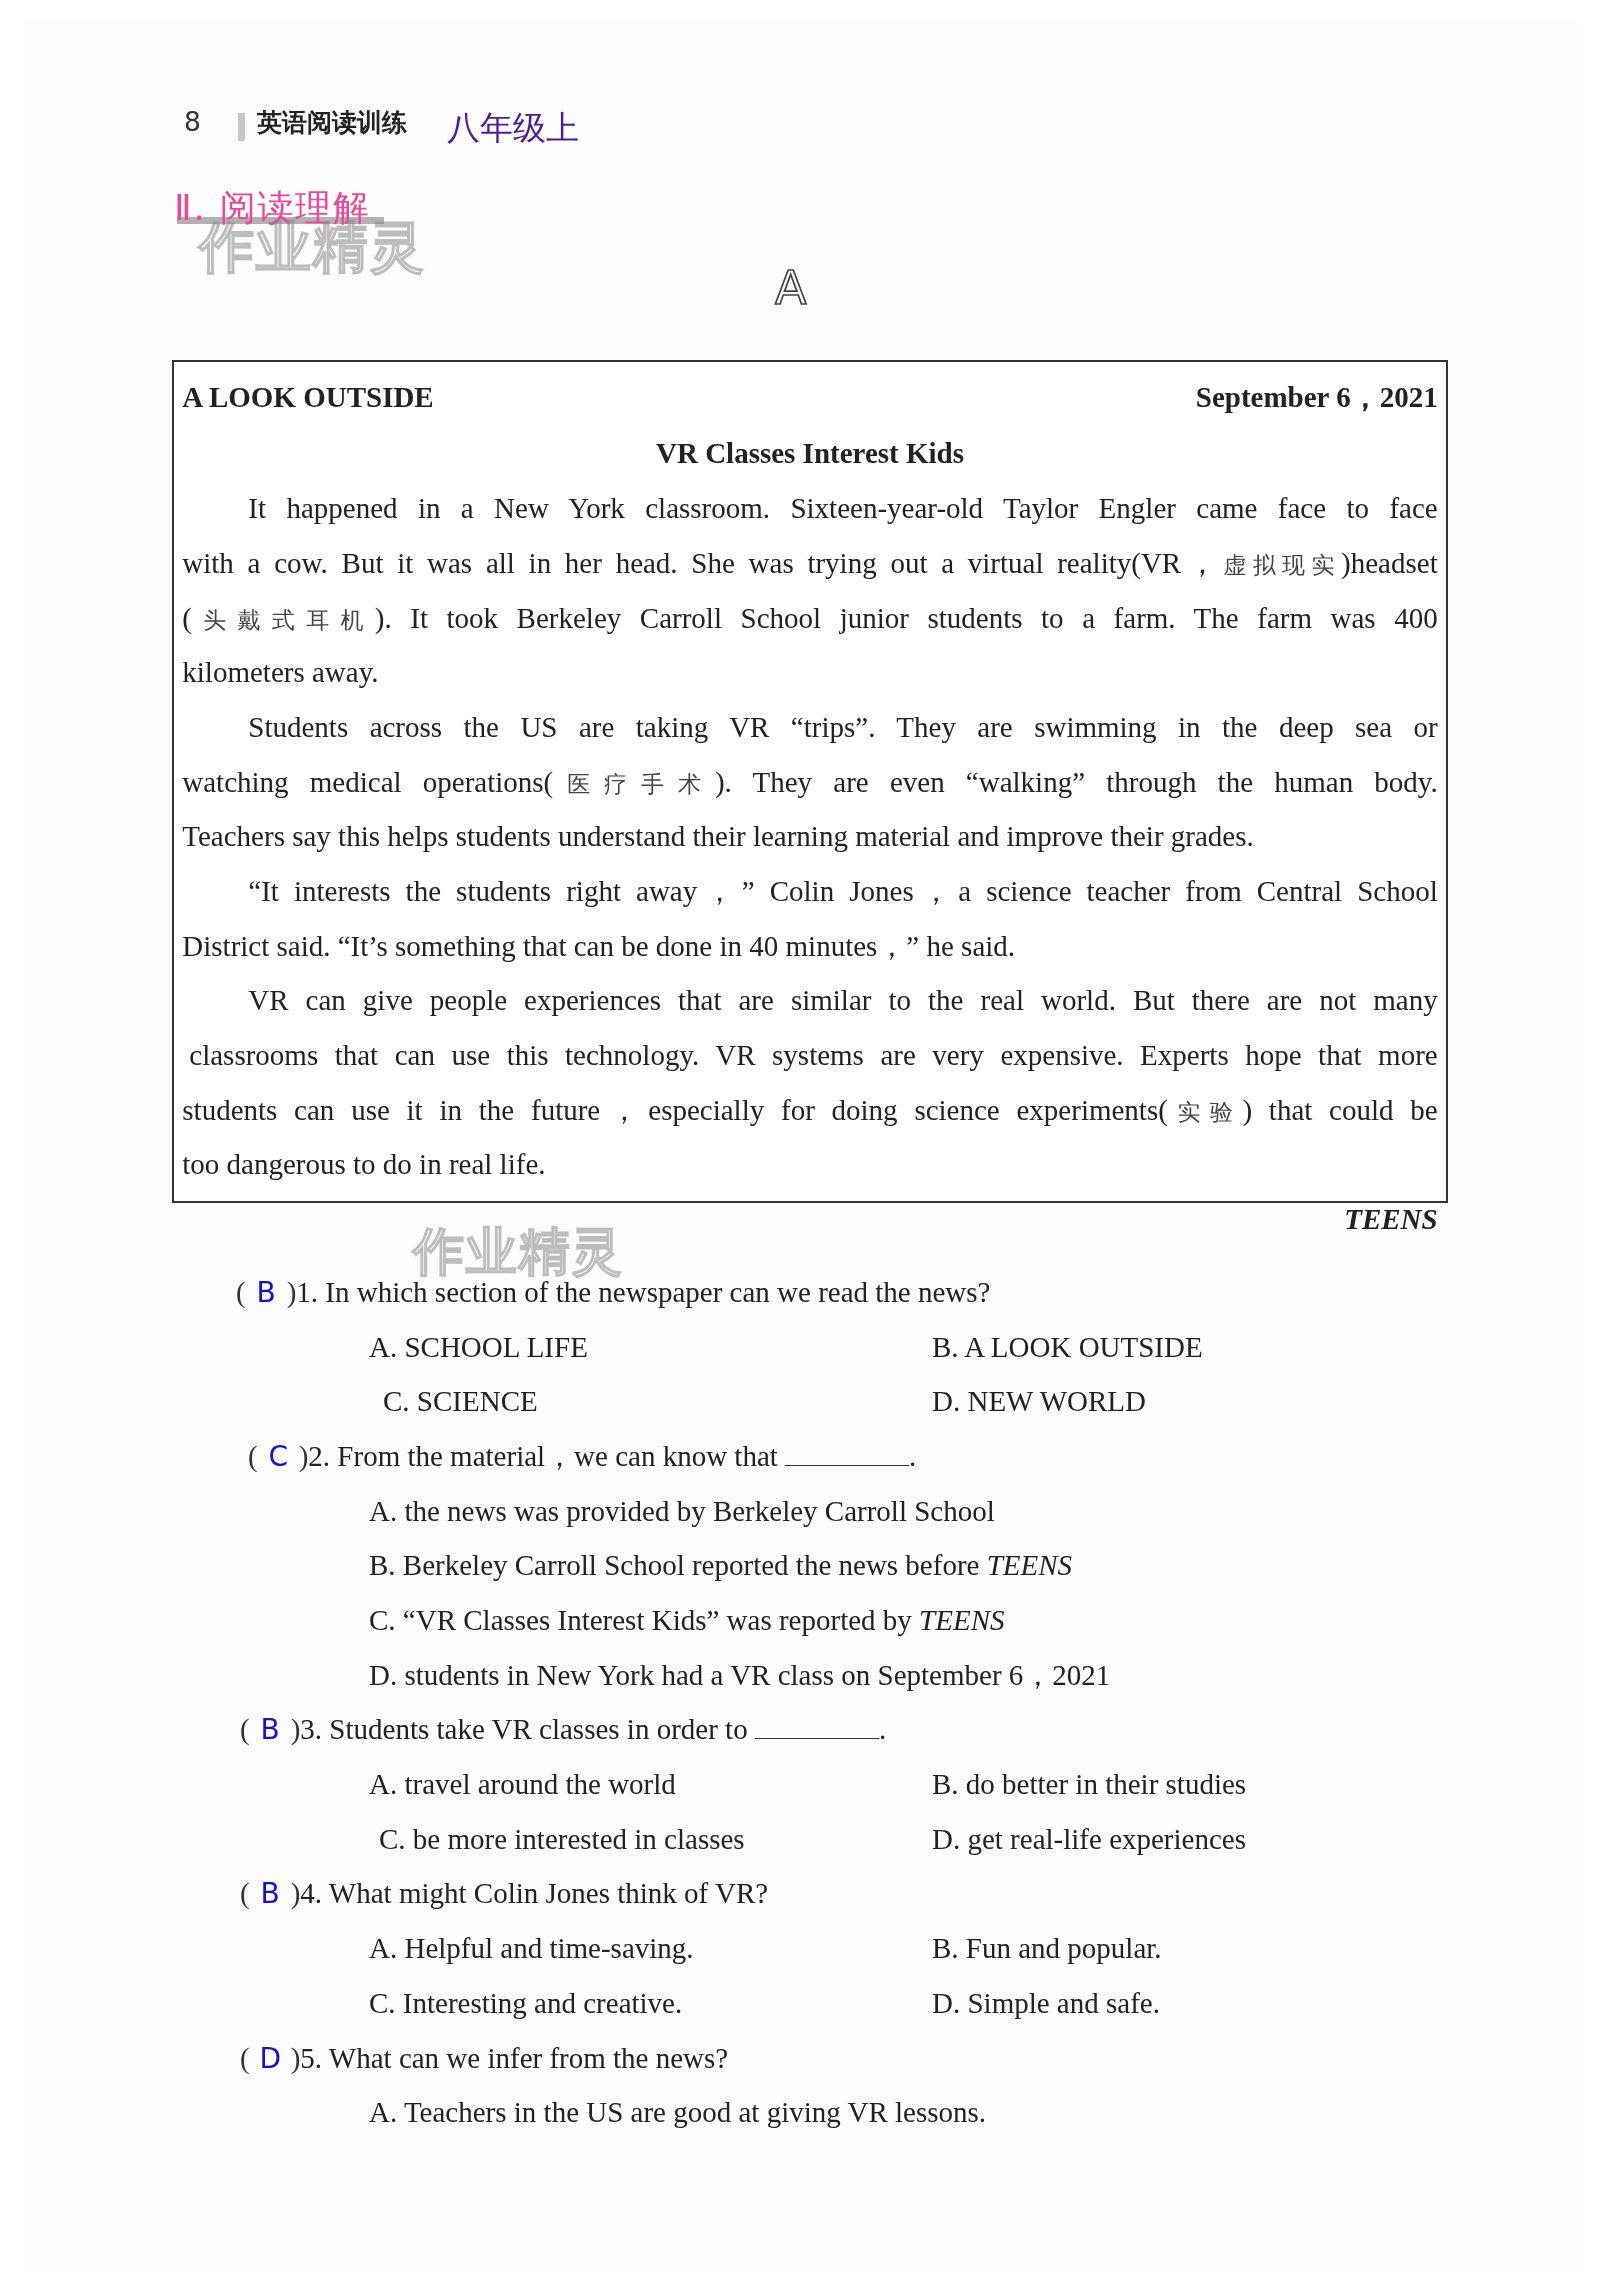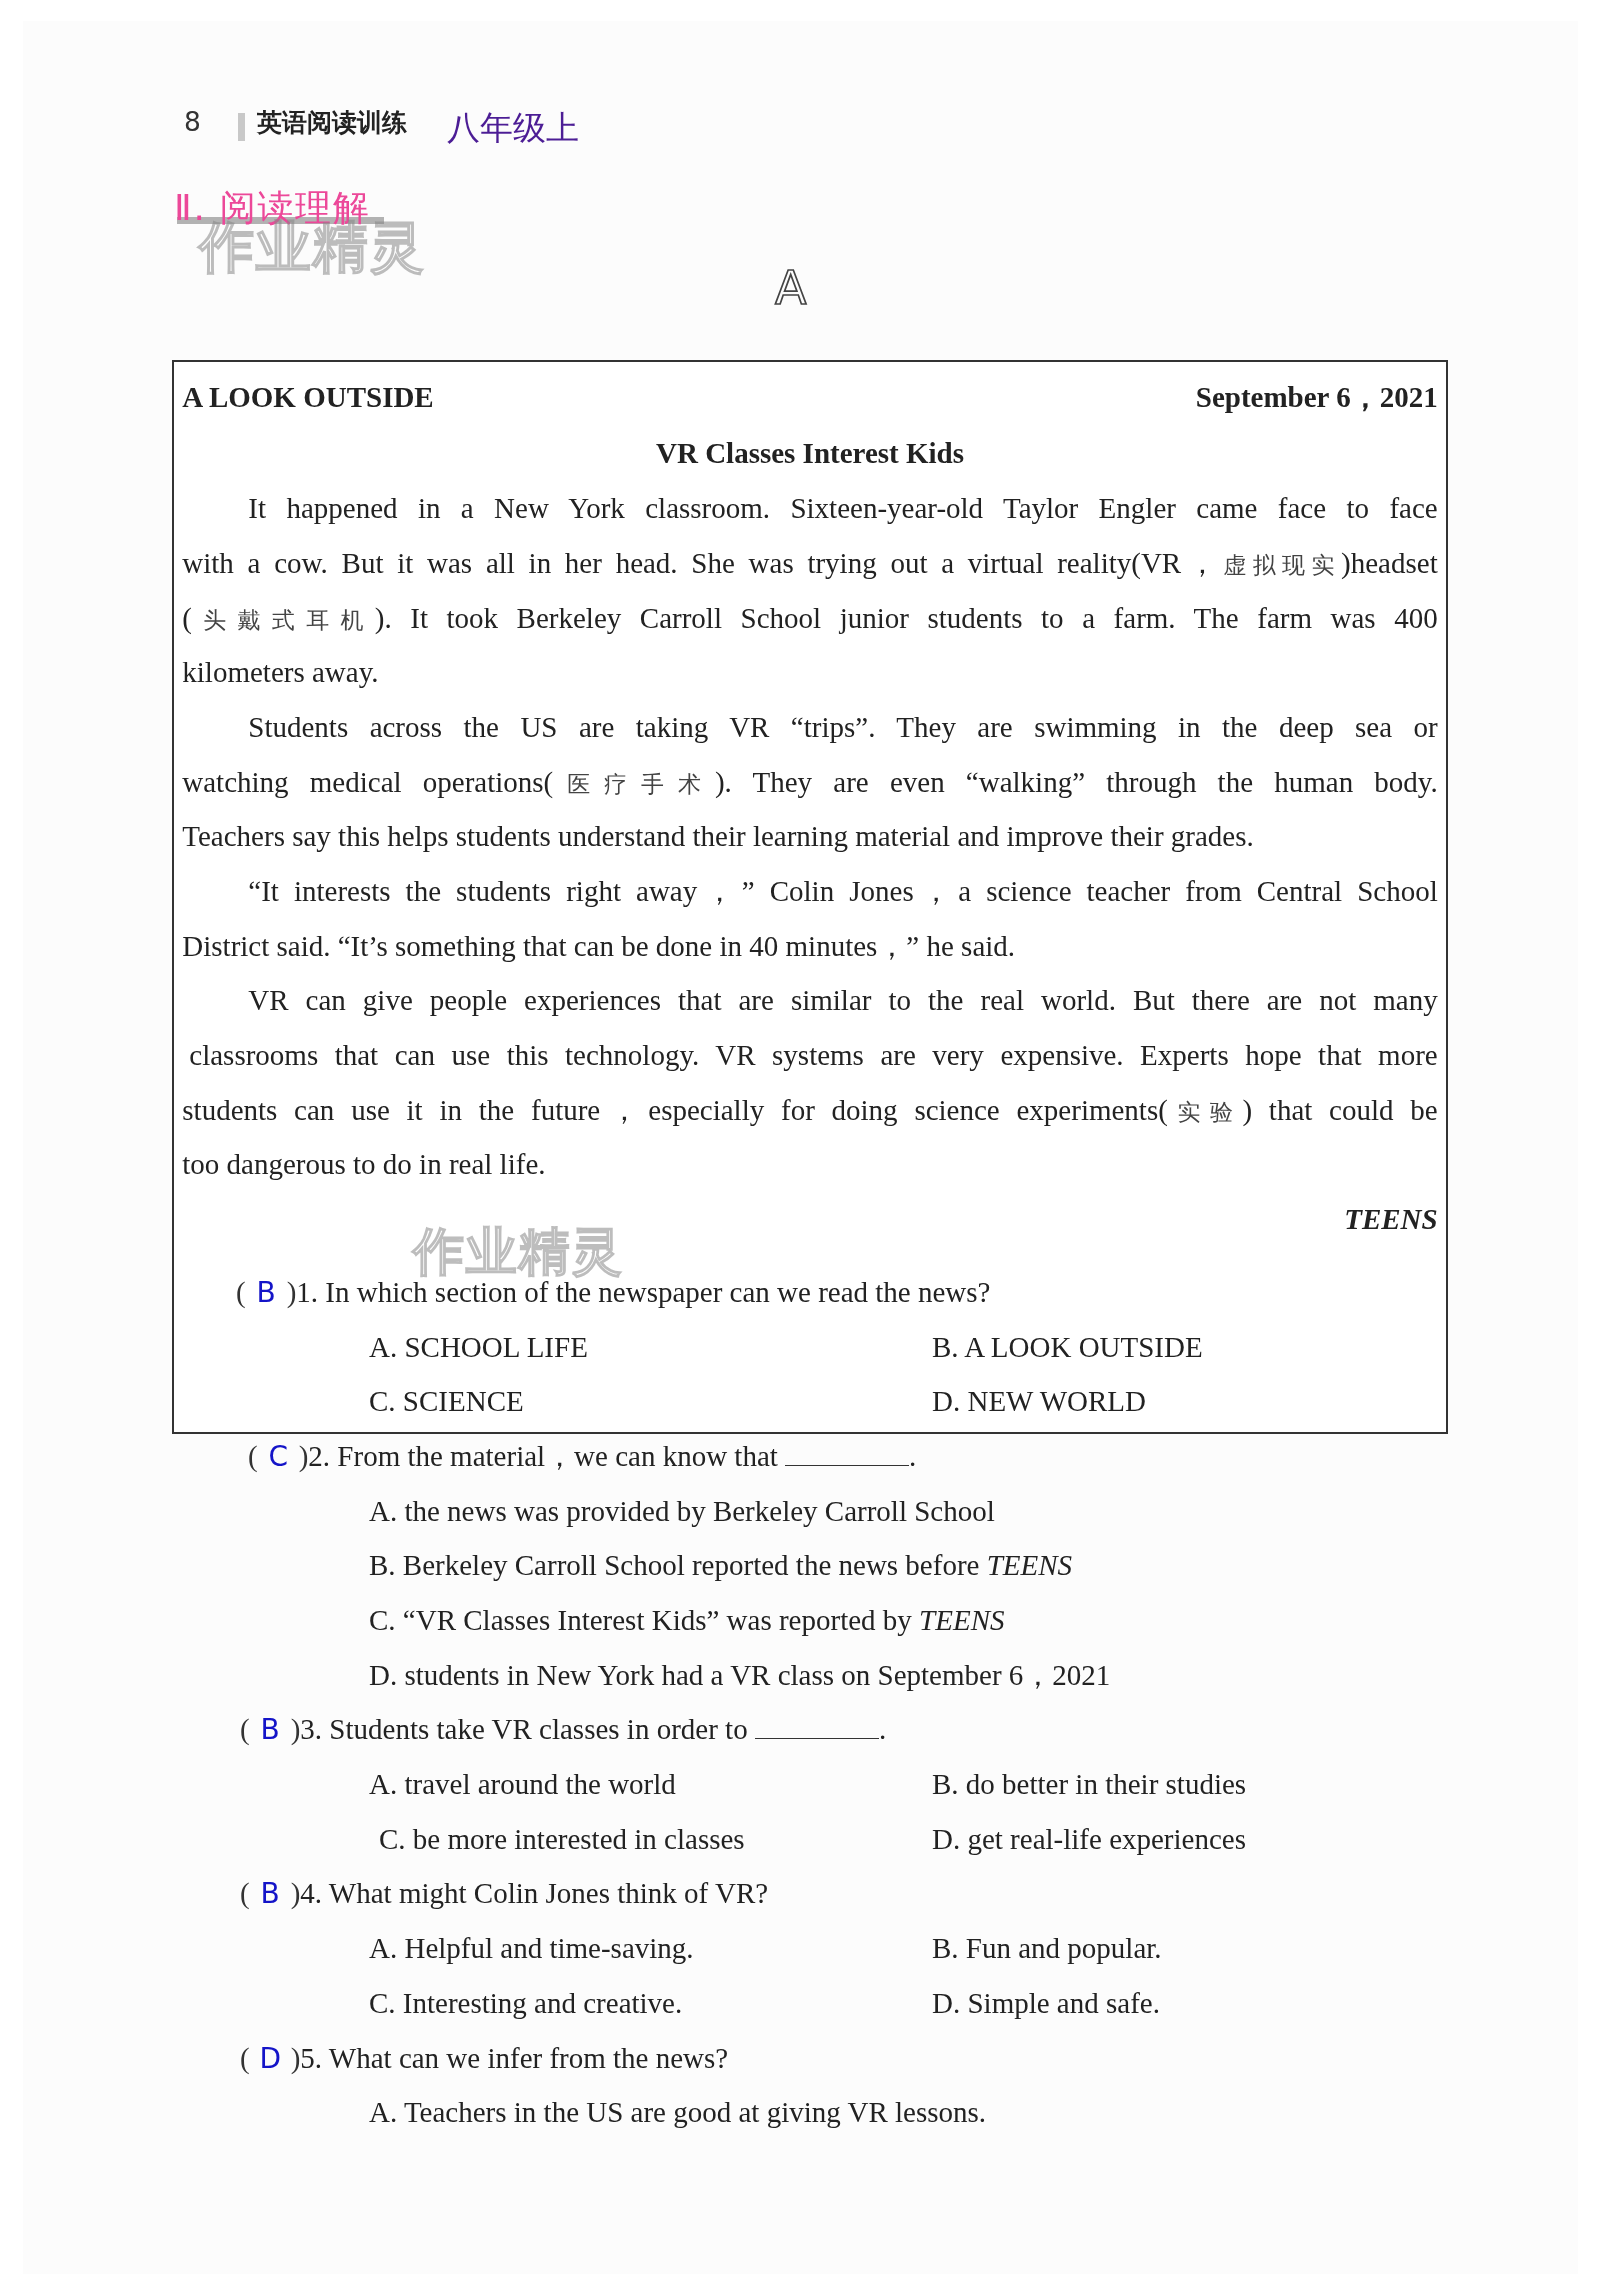--- a/index.html
+++ b/index.html
@@ -25,21 +25,21 @@
   .section-title { left: 174px; top: 184px; font-family: "DejaVu Sans", sans-serif; font-size: 36px; color: #ec4899; letter-spacing: 1.7px; }
   .section-underline { left: 177px; top: 217px; width: 207px; height: 6.6px; background: #999; opacity: .75; }
   .watermark { font-family: "DejaVu Sans", sans-serif; font-weight: bold; color: transparent; -webkit-text-stroke: 1.2px #888; opacity: .55; letter-spacing: 1.7px; }
   .wm1 { left: 199px; top: 211px; font-size: 55px; }
   .wm2 { left: 413px; top: 1218px; font-size: 51px; }
 
   .section-letter { left: 775px; top: 261px; font-family: "DejaVu Sans", sans-serif; font-size: 46px; color: transparent; -webkit-text-stroke: 1.7px #444; }
 
   .article-box {
     position: absolute; left: 172px; top: 360px;
-    width: 1276px; height: 1074px;
+    width: 1276px; height: 843px;
     border: 2.5px solid #333; box-sizing: border-box;
     background: #fff;
   }
   .box-inner { position: absolute; left: 8.3px; right: 8.3px; top: 0; }
   .row { position: absolute; left: 0; right: 0; font-size: 29px; line-height: 36px; }
   .section-name { left: 0; top: 16.6px; font-weight: bold; font-size: 29px; }
   .date { right: 0; top: 16.6px; font-weight: bold; font-size: 29px; }
   .headline { left: 0; right: 0; top: 73px; text-align: center; font-weight: bold; font-size: 29px; }
   .para-line { text-align: justify; text-align-last: justify; }
   .para-line.last { text-align-last: left; }
@@ -96,21 +96,21 @@
   </div>
 </div>
 
 <div class="abs watermark wm2">作业精灵</div>
 
 <div class="q-row" style="left:236px; top:1274px;">
   <span class="paren">(</span><span class="answer">B</span><span class="paren">)</span><span>1.</span> <span>In which section of the newspaper can we read the news?</span>
 </div>
 <div class="opt" style="left:369px; top:1329px;">A. SCHOOL LIFE</div>
 <div class="opt" style="left:932px; top:1329px;">B. A LOOK OUTSIDE</div>
-<div class="opt" style="left:369px; top:1383px;font-family:Liberation Serif, serif;">C. SCIENCE</div>
+<div class="opt" style="left:383px; top:1383px;font-family:Liberation Serif, serif;">C. SCIENCE</div>
 <div class="opt" style="left:932px; top:1383px;">D. NEW WORLD</div>
 
 <div class="q-row" style="left:240px; top:1438px;margin-left:8px;">
   <span class="paren">(</span><span class="answer">C</span><span class="paren">)</span><span>2.</span> <span>From the material，we can know that</span> <span class="blank"></span><span>.</span>
 </div>
 <div class="opt" style="left:369px; top:1493px;">A. the news was provided by Berkeley Carroll School</div>
 <div class="opt" style="left:369px; top:1547px;"><span>B. Berkeley Carroll School reported the news before</span> <span class="it">TEENS</span></div>
 <div class="opt" style="left:369px; top:1602px;"><span>C. “VR Classes Interest Kids” was reported by</span> <span class="it">TEENS</span></div>
 <div class="opt" style="left:369px; top:1657px;">D. students in New York had a VR class on September 6，2021</div>
 

